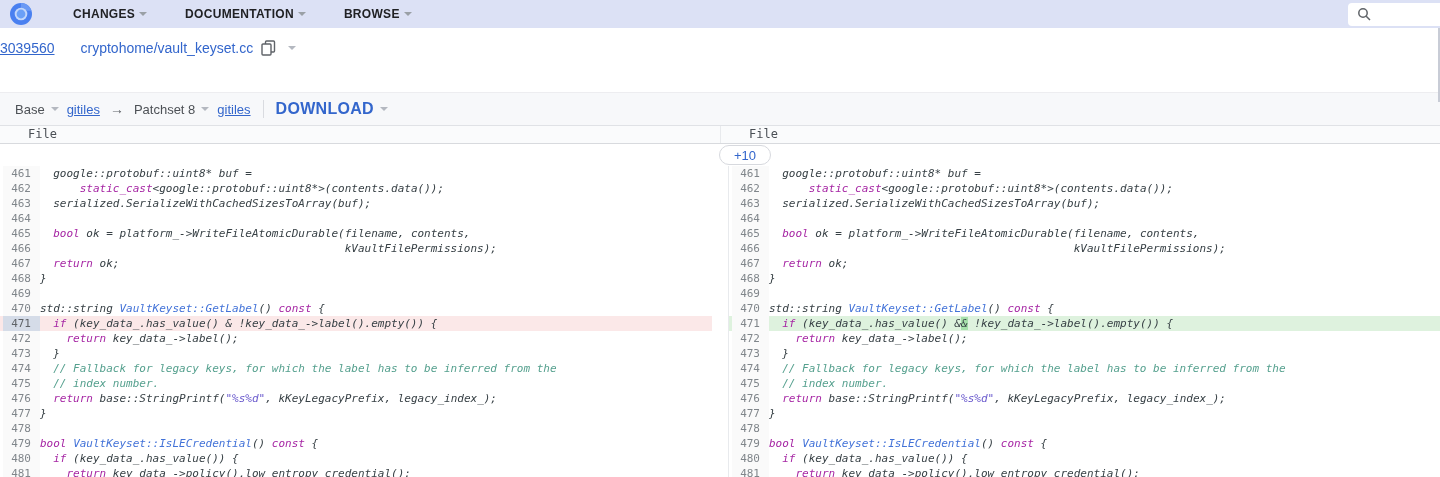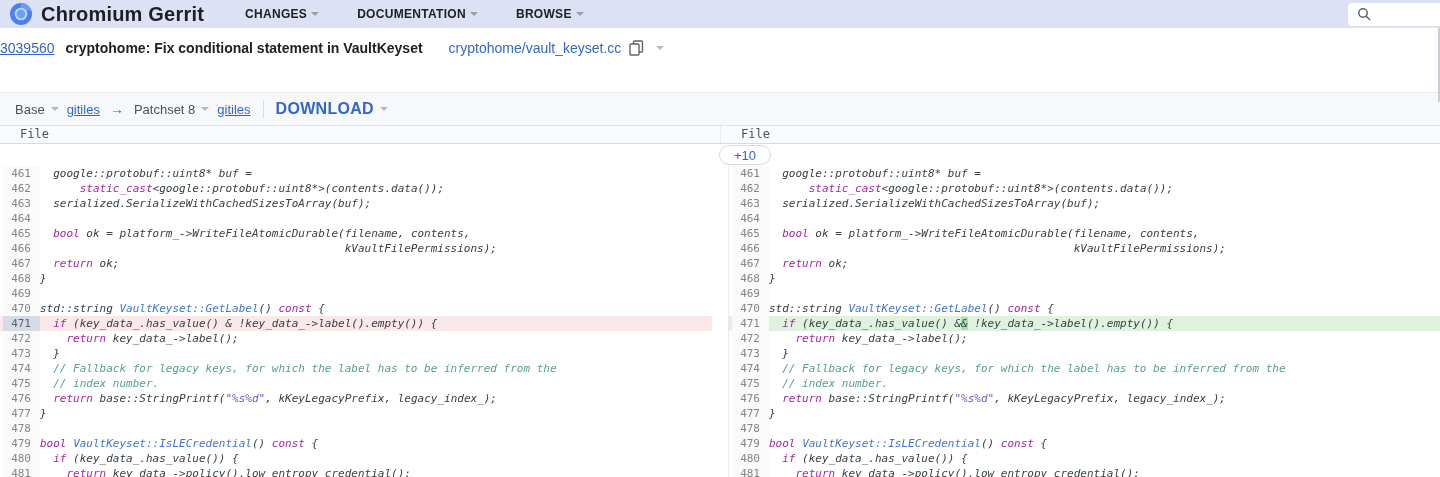--- a/index.html
+++ b/index.html
@@ -28,21 +28,21 @@
   
   .patchset-bar{ height:34px; background:#f7f8fa; border-top:1px solid #ededf0; border-bottom:1px solid #e0e2e6; display:flex; align-items:center; padding-left:15px; font-size:13px; color:#4d5156;margin-top:24px; }
   .ps-item{ display:flex; align-items:center; gap:6px; cursor:pointer; }
   .ps-link{ color:var(--accent-link,#3366cc); text-decoration:underline; cursor:pointer; }
   .ps-arrow{ color:#5f6368; margin:0 10px; font-size:14px; }
   .ps-sep{ width:1px; height:18px; background:#d9dbe0; margin:0 12px; }
   .ps-download{ color:var(--accent-link,#3366cc); font-weight:700; letter-spacing:0.3px; display:flex; align-items:center; gap:6px; cursor:pointer; font-size:16px; }
   .gap8{ margin-left:8px; }
   
   .file-header{ display:flex; height:18px; border-bottom:1px solid #d8dade; background:#fafbfc; }
-  .file-header .fh-cell{ width:720px; font-family:"DejaVu Sans Mono",monospace; font-size:12px; color:#4a4f55; padding-left:20px; line-height:17px; }
+  .file-header .fh-cell{ width:720px; font-family:"DejaVu Sans Mono",monospace; font-size:12px; color:#4a4f55; padding-left:28px; line-height:17px; }
   .file-header .fh-cell.right{ border-left:1px solid #e8eaed; }
   .expand-row{ height:22px; display:flex; justify-content:center; align-items:center; gap:10px; background:#fff; }
   .expand-row.top{ transform:translateX(25px); }
   .expand-row.bottom{ transform:translateX(20px); }
   .expand-btn{ height:20px; border:1px solid #d7d9de; border-radius:10px; background:#fff; color:var(--accent-link,#3366cc); font-size:13px; padding:0 14px; display:flex; align-items:center; cursor:pointer; font-family:"Liberation Sans",sans-serif; white-space:nowrap; }
   .diff-body{ display:flex;gap:16px; }
   .col{ width:720px; }
   .col.right{ border-left:1px solid #e8eaed; }
   .crow{ display:flex; height:15px; line-height:15px; font-family:"DejaVu Sans Mono",monospace; font-size:11px; color:#374045; }
   .crow.removed{ background:var(--removed-bg,#fbe8e8); }
@@ -60,21 +60,20 @@
 </head>
 <body>
 
 <div class="topbar">
   <svg class="logo" viewBox="0 0 22 22">
     <circle cx="11" cy="11" r="11" fill="#4a80f0"></circle>
     <path d="M11 0 A11 11 0 0 1 21.5 7.8 L11 7.8 Z" fill="#6b9af5"></path>
     <circle cx="11" cy="11" r="6.3" fill="#c3d7fb"></circle>
     <circle cx="11" cy="11" r="4.4" fill="#6ba0f7"></circle>
   </svg>
-  <div class="app-title">Chromium Gerrit</div>
   <div class="nav">
     <div class="nav-item">
       <span>CHANGES</span>
       <span class="caret"></span>
     </div>
     <div class="nav-item">
       <span>DOCUMENTATION</span>
       <span class="caret"></span>
     </div>
     <div class="nav-item">
@@ -86,21 +85,20 @@
     <svg width="14" height="14" viewBox="0 0 14 14">
       <circle cx="6" cy="6" r="4.2" fill="none" stroke="#5f6368" stroke-width="1.5"></circle>
       <line x1="9.2" y1="9.2" x2="13" y2="13" stroke="#5f6368" stroke-width="1.5"></line>
     </svg>
     <input type="text" placeholder="" style="">
   </div>
 </div>
 
 <div class="change-bar">
   <span class="chg-num">3039560</span>
-  <span class="chg-subject">cryptohome: Fix conditional statement in VaultKeyset</span>
   <span class="chg-path">cryptohome/vault_keyset.cc</span>
   <span class="copy-btn">
     <svg width="15" height="16" viewBox="0 0 15 16">
       <rect x="4.5" y="1" width="9" height="11" rx="1" fill="none" stroke="#5f6368" stroke-width="1.4"></rect>
       <rect x="1" y="4" width="9" height="11" rx="1" fill="#fff" stroke="#5f6368" stroke-width="1.4"></rect>
     </svg>
   </span>
   <span class="caret chg-caret" style="border-top-color:#b4b8c0;"></span>
 </div>
 

